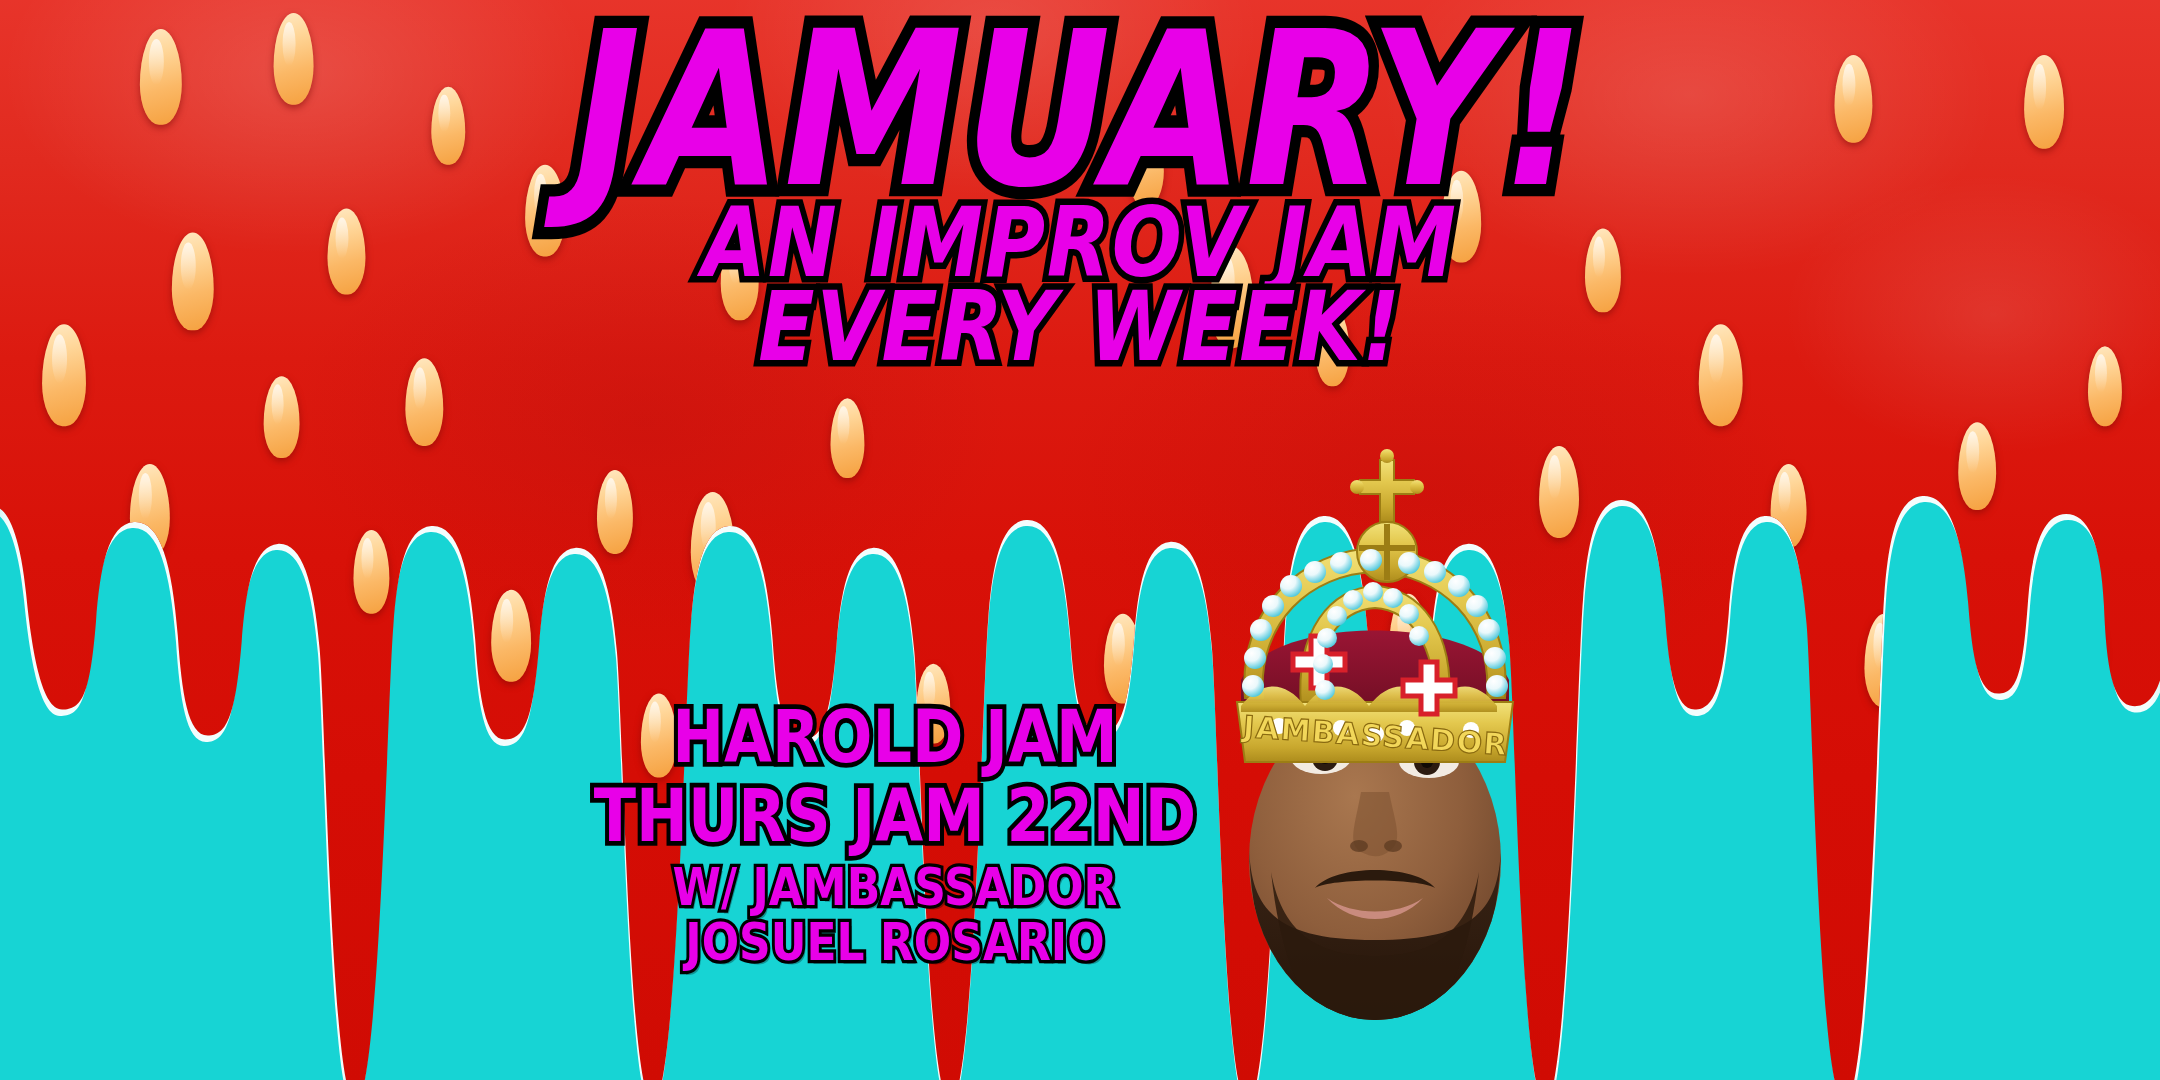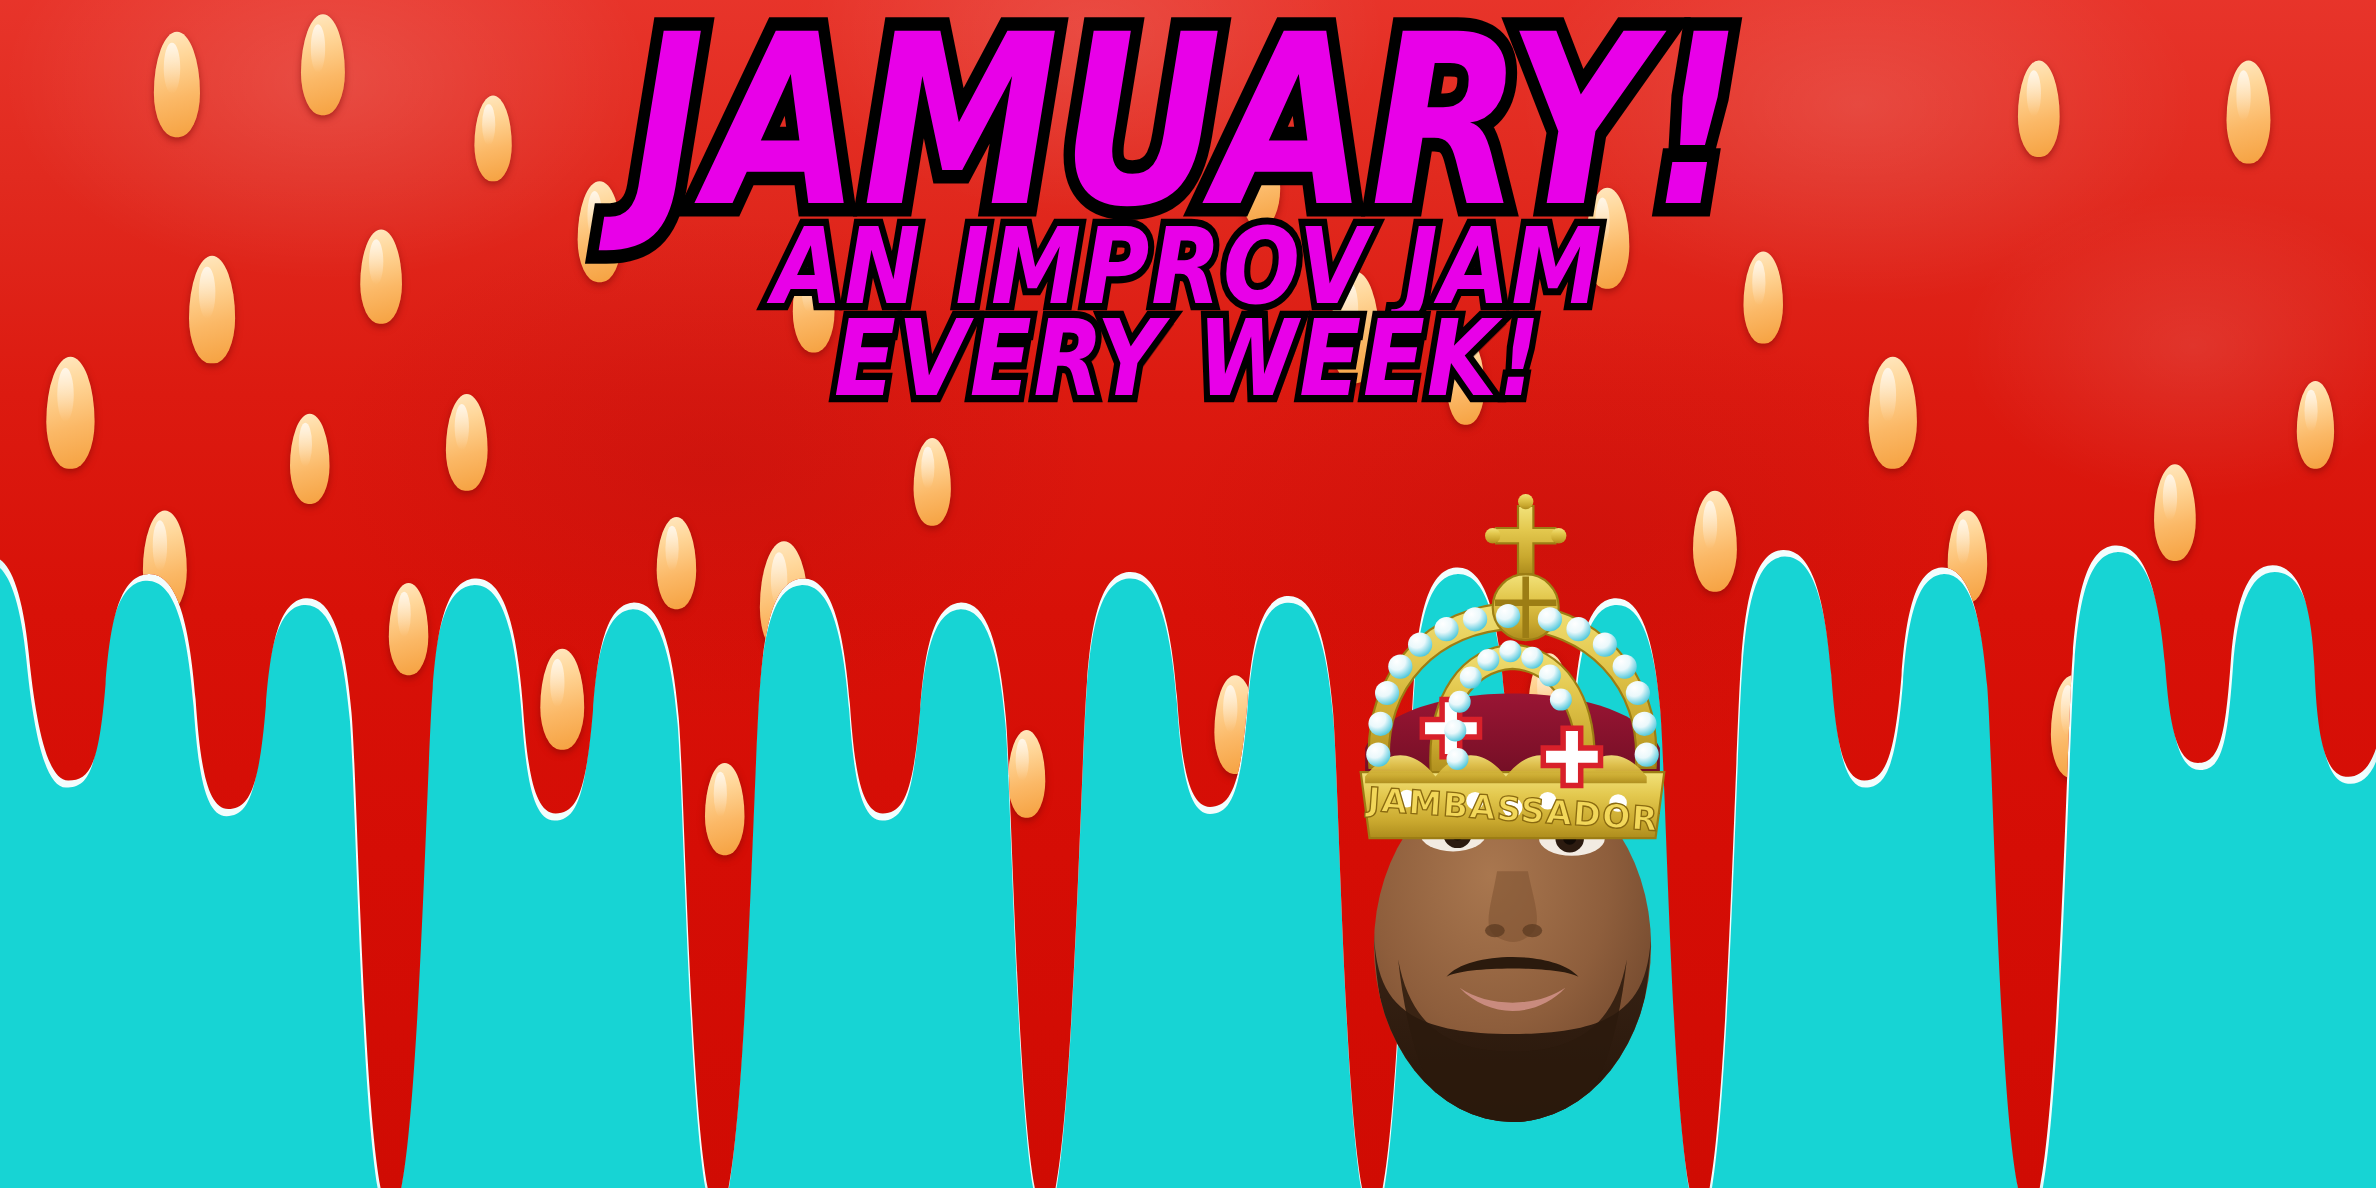--- a/index.html
+++ b/index.html
@@ -408,14 +408,20 @@
       </g>
     </svg>
   </div>
 
   <div id="text-stack">
     <div class="bubble" id="title-main">JAMUARY!</div>
     <div class="bubble" id="sub-1">AN IMPROV JAM</div>
     <div class="bubble" id="sub-2">EVERY WEEK!</div>
   </div>
 
+  <div id="details">
+    <div class="detail-line" id="detail-0">HAROLD JAM</div>
+    <div class="detail-line" id="detail-1">THURS JAM 22ND</div>
+    <div class="detail-line" id="detail-2">W/ JAMBASSADOR</div>
+    <div class="detail-line" id="detail-3">JOSUEL ROSARIO</div>
+  </div>
 
 </div>
 
 </body></html>

